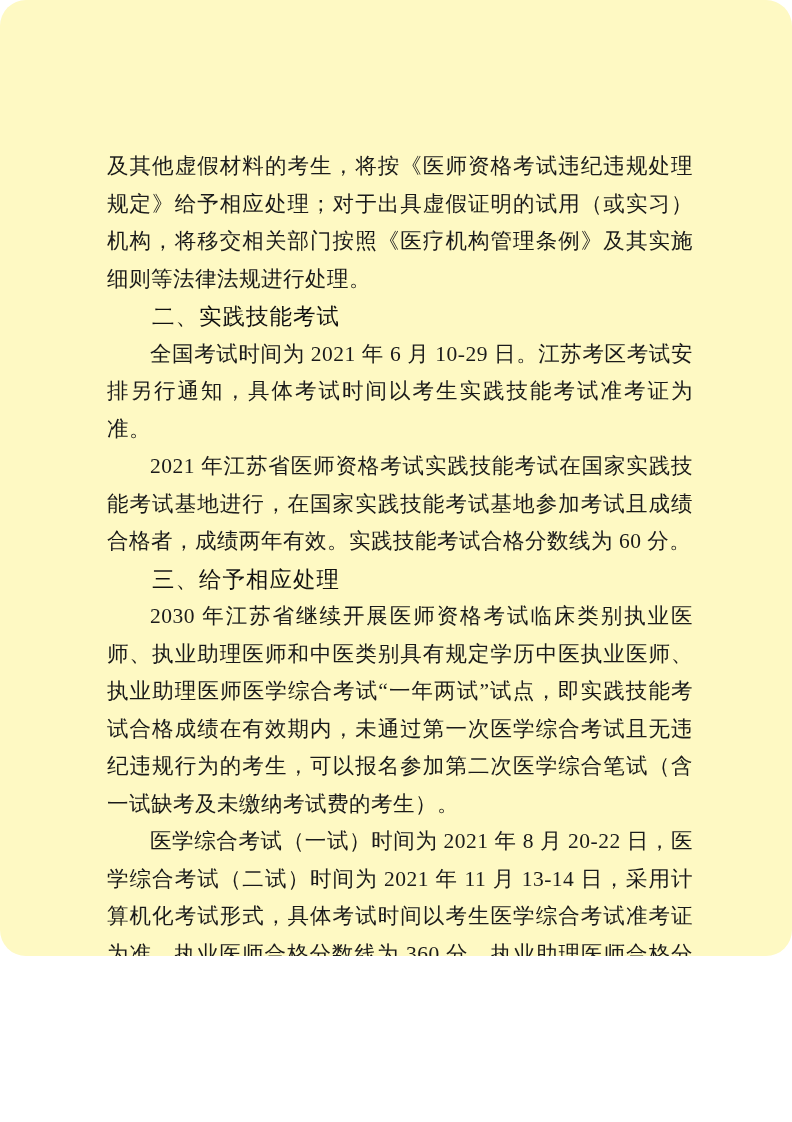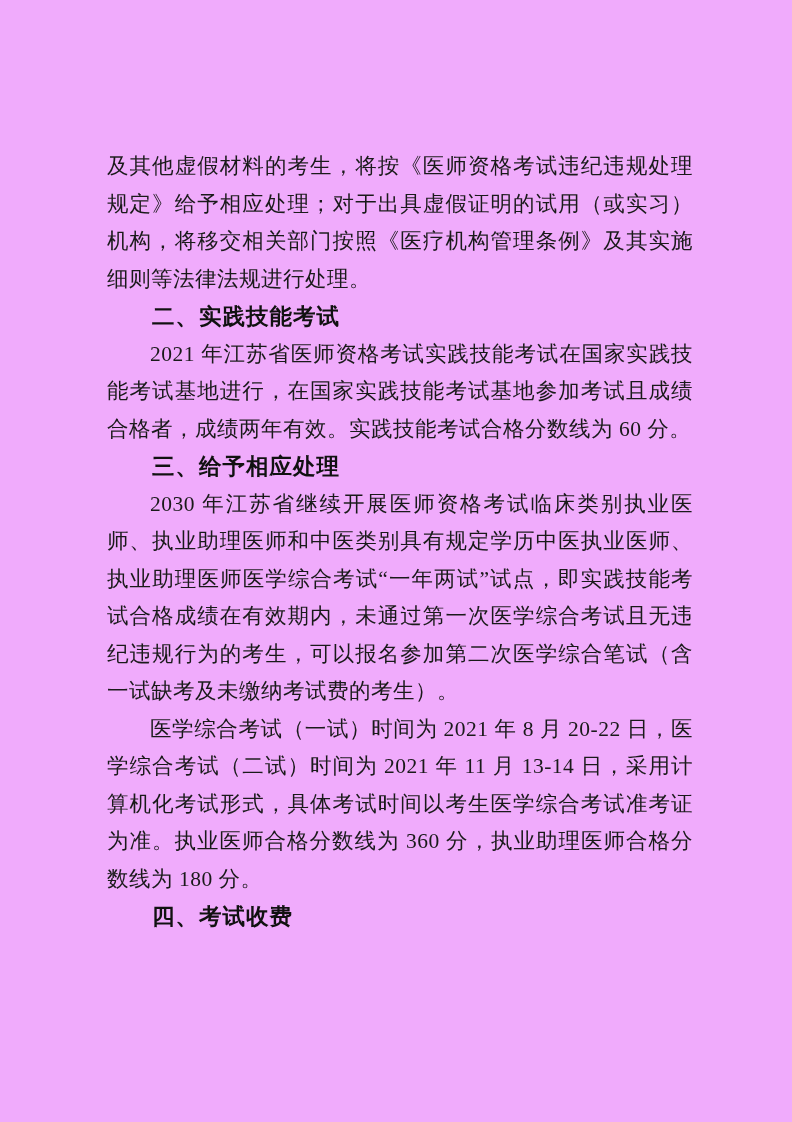--- a/index.html
+++ b/index.html
@@ -3,24 +3,25 @@
 <meta charset="utf-8">
 <style>
   html, body {
     margin: 0;
     padding: 0;
     background: #ffffff;
   }
   .page {
     position: relative;
     width: 792px;
-    height: 1122px;
-    background: #f0abfc;
+    height: 956px;
+    background: #fef9c3;
     overflow: hidden;
     color: #1a1a1a;
+    border-radius: 26px;
   }
   .content {
     position: absolute;
     left: 107px;
     top: 148px;
     width: 586px;
   }
   .body-para {
     margin: 0;
     font-family: "Liberation Serif", "DejaVu Serif", serif;
@@ -32,38 +33,39 @@
     text-indent: 2em;
     color: #1a1a1a;
     word-break: break-all;
   }
   .body-para.continuation {
     text-indent: 0;
   }
   .section-heading {
     margin: 0;
     font-family: "Liberation Sans", "DejaVu Sans", sans-serif;
-    font-weight: bold;
+    font-weight: normal;
     font-size: 22.5px;
     line-height: 37.5px;
     letter-spacing: 1px;
     text-indent: 2em;
     color: #111111;
   }
 </style>
 </head>
 <body>
 
 <div class="page">
   <div class="content">
 
     <p class="body-para continuation">及其他虚假材料的考生，将按《医师资格考试违纪违规处理规定》给予相应处理；对于出具虚假证明的试用（或实习）机构，将移交相关部门按照《医疗机构管理条例》及其实施细则等法律法规进行处理。</p>
 
     <h2 class="section-heading">二、实践技能考试</h2>
 
+    <p class="body-para">全国考试时间为 2021 年 6 月 10-29 日。江苏考区考试安排另行通知，具体考试时间以考生实践技能考试准考证为准。</p>
 
     <p class="body-para">2021 年江苏省医师资格考试实践技能考试在国家实践技能考试基地进行，在国家实践技能考试基地参加考试且成绩合格者，成绩两年有效。实践技能考试合格分数线为 60 分。</p>
 
     <h2 class="section-heading">三、给予相应处理</h2>
 
     <p class="body-para">2030 年江苏省继续开展医师资格考试临床类别执业医师、执业助理医师和中医类别具有规定学历中医执业医师、执业助理医师医学综合考试“一年两试”试点，即实践技能考试合格成绩在有效期内，未通过第一次医学综合考试且无违纪违规行为的考生，可以报名参加第二次医学综合笔试（含一试缺考及未缴纳考试费的考生）。</p>
 
     <p class="body-para">医学综合考试（一试）时间为 2021 年 8 月 20-22 日，医学综合考试（二试）时间为 2021 年 11 月 13-14 日，采用计算机化考试形式，具体考试时间以考生医学综合考试准考证为准。执业医师合格分数线为 360 分，执业助理医师合格分数线为 180 分。</p>
 
     <h2 class="section-heading">四、考试收费</h2>

